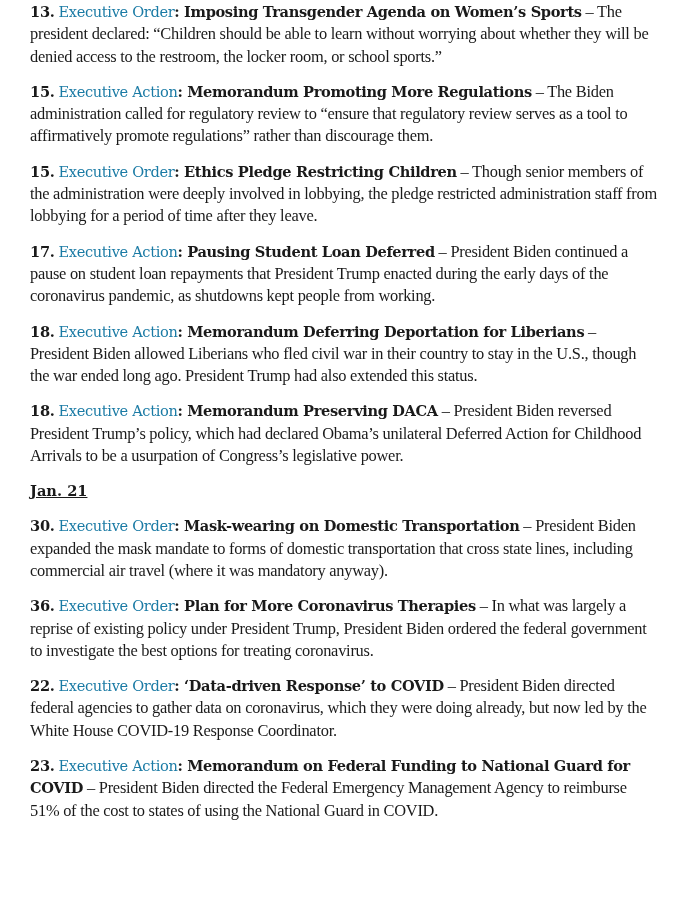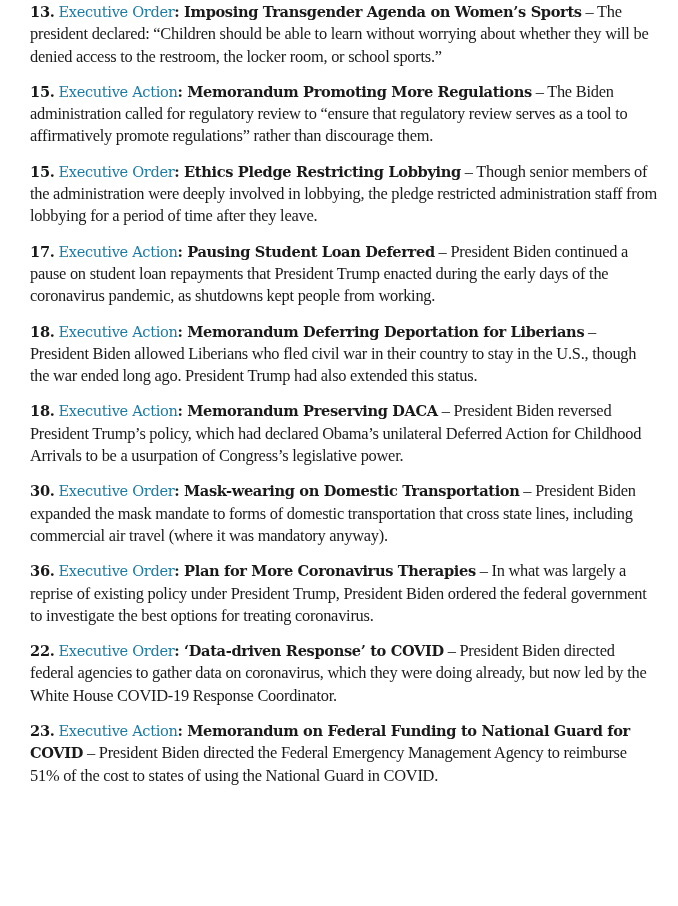--- a/index.html
+++ b/index.html
@@ -32,29 +32,30 @@
   </style>
 </head>
 <body style="color: rgb(26, 26, 26);">
 
 <div class="article">
 
   <p class="entry"><span class="num">13.</span> <a class="kind" href="#" style="color: rgb(27, 123, 165);">Executive Order</a><span class="title">: Imposing Transgender Agenda on Women’s Sports</span><span> – The president declared: “Children should be able to learn without worrying about whether they will be denied access to the restroom, the locker room, or school sports.”</span></p>
 
   <p class="entry"><span class="num">15.</span> <a class="kind" href="#" style="color: rgb(27, 123, 165);">Executive Action</a><span class="title">: Memorandum Promoting More Regulations</span><span> – The Biden administration called for regulatory review to “ensure that regulatory review serves as a tool to affirmatively promote regulations” rather than discourage them.</span></p>
 
-  <p class="entry"><span class="num">15.</span> <a class="kind" href="#" style="color: rgb(27, 123, 165);">Executive Order</a><span class="title">: Ethics Pledge Restricting Lobbying</span><span> – Though senior members of the administration were deeply involved in lobbying, the pledge restricted administration staff from lobbying for a period of time after they leave.</span></p>
+  <p class="entry"><span class="num">15.</span> <a class="kind" href="#" style="color: rgb(27, 123, 165);">Executive Order</a><span class="title">: Ethics Pledge Restricting Children</span><span> – Though senior members of the administration were deeply involved in lobbying, the pledge restricted administration staff from lobbying for a period of time after they leave.</span></p>
 
 
   <p class="entry"><span class="num">17.</span> <a class="kind" href="#" style="color: rgb(27, 123, 165);">Executive Action</a><span class="title">: Pausing Student Loan Deferred</span><span> – President Biden continued a pause on student loan repayments that President Trump enacted during the early days of the coronavirus pandemic, as shutdowns kept people from working.</span></p>
 
   <p class="entry"><span class="num">18.</span> <a class="kind" href="#" style="color: rgb(27, 123, 165);">Executive Action</a><span class="title">: Memorandum Deferring Deportation for Liberians</span><span> – President Biden allowed Liberians who fled civil war in their country to stay in the U.S., though the war ended long ago. President Trump had also extended this status.</span></p>
 
   <p class="entry"><span class="num">18.</span> <a class="kind" href="#" style="color: rgb(27, 123, 165);">Executive Action</a><span class="title">: Memorandum Preserving DACA</span><span> – President Biden reversed President Trump’s policy, which had declared Obama’s unilateral Deferred Action for Childhood Arrivals to be a usurpation of Congress’s legislative power.</span></p>
 
+  <p class="date">Jan. 21</p>
 
   <p class="entry"><span class="num">30.</span> <a class="kind" href="#" style="color: rgb(27, 123, 165);">Executive Order</a><span class="title">: Mask-wearing on Domestic Transportation</span><span> – President Biden expanded the mask mandate to forms of domestic transportation that cross state lines, including commercial air travel (where it was mandatory anyway).</span></p>
 
   <p class="entry"><span class="num">36.</span> <a class="kind" href="#" style="color: rgb(27, 123, 165);">Executive Order</a><span class="title">: Plan for More Coronavirus Therapies</span><span> – In what was largely a reprise of existing policy under President Trump, President Biden ordered the federal government to investigate the best options for treating coronavirus.</span></p>
 
   <p class="entry"><span class="num">22.</span> <a class="kind" href="#" style="color: rgb(27, 123, 165);">Executive Order</a><span class="title">: ‘Data-driven Response’ to COVID</span><span> – President Biden directed federal agencies to gather data on coronavirus, which they were doing already, but now led by the White House COVID-19 Response Coordinator.</span></p>
 
   <p class="entry"><span class="num">23.</span> <a class="kind" href="#" style="color: rgb(27, 123, 165);">Executive Action</a><span class="title">: Memorandum on Federal Funding to National Guard for COVID</span><span> – President Biden directed the Federal Emergency Management Agency to reimburse 51% of the cost to states of using the National Guard in COVID.</span></p>
 
 </div>

